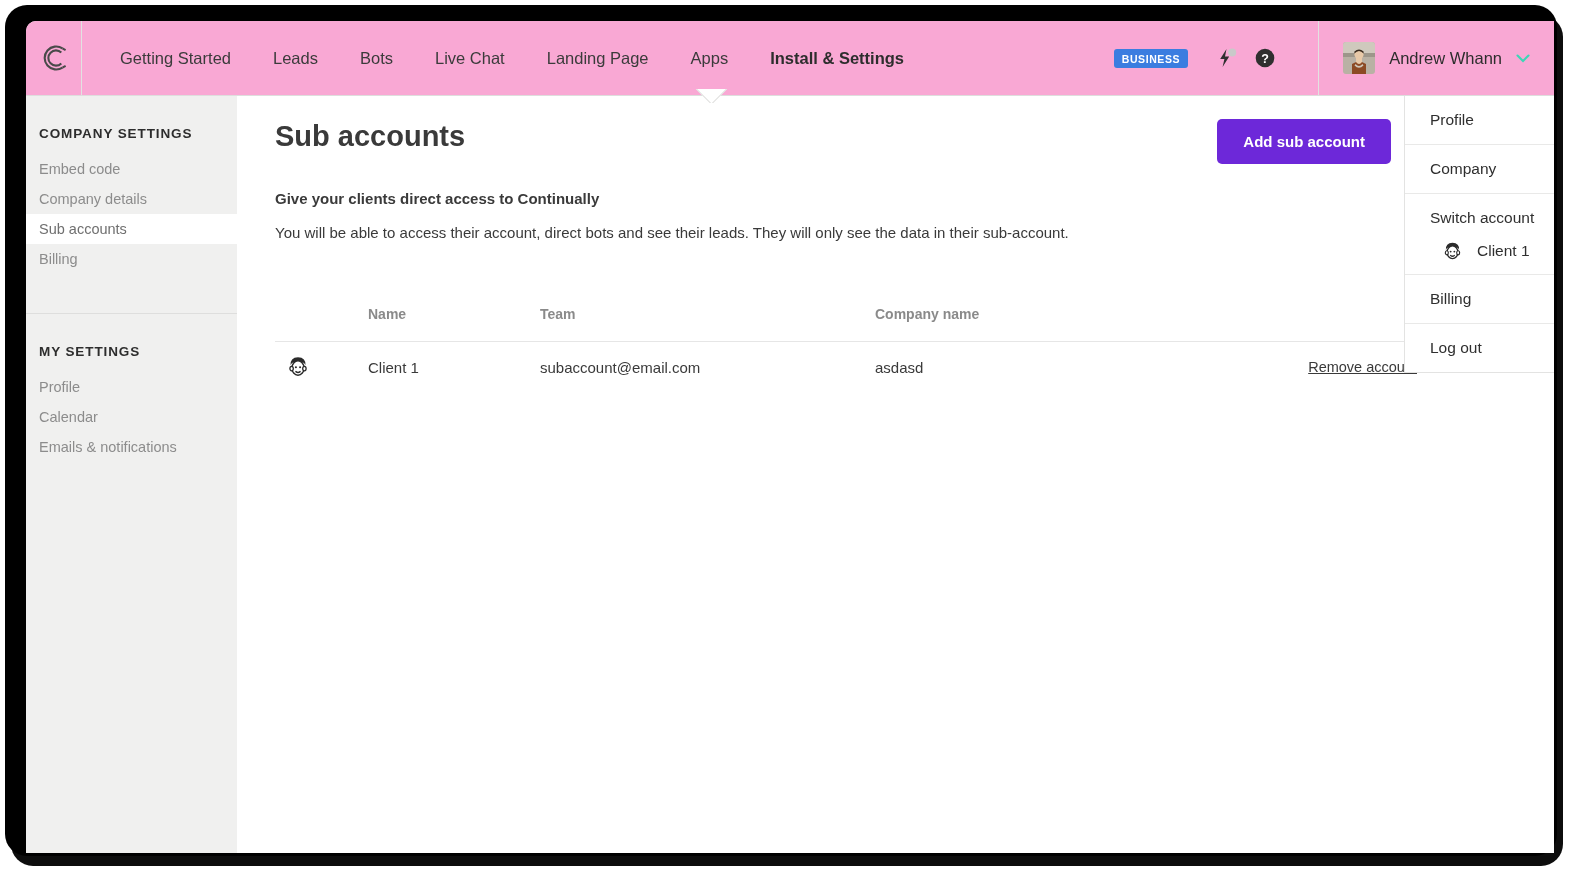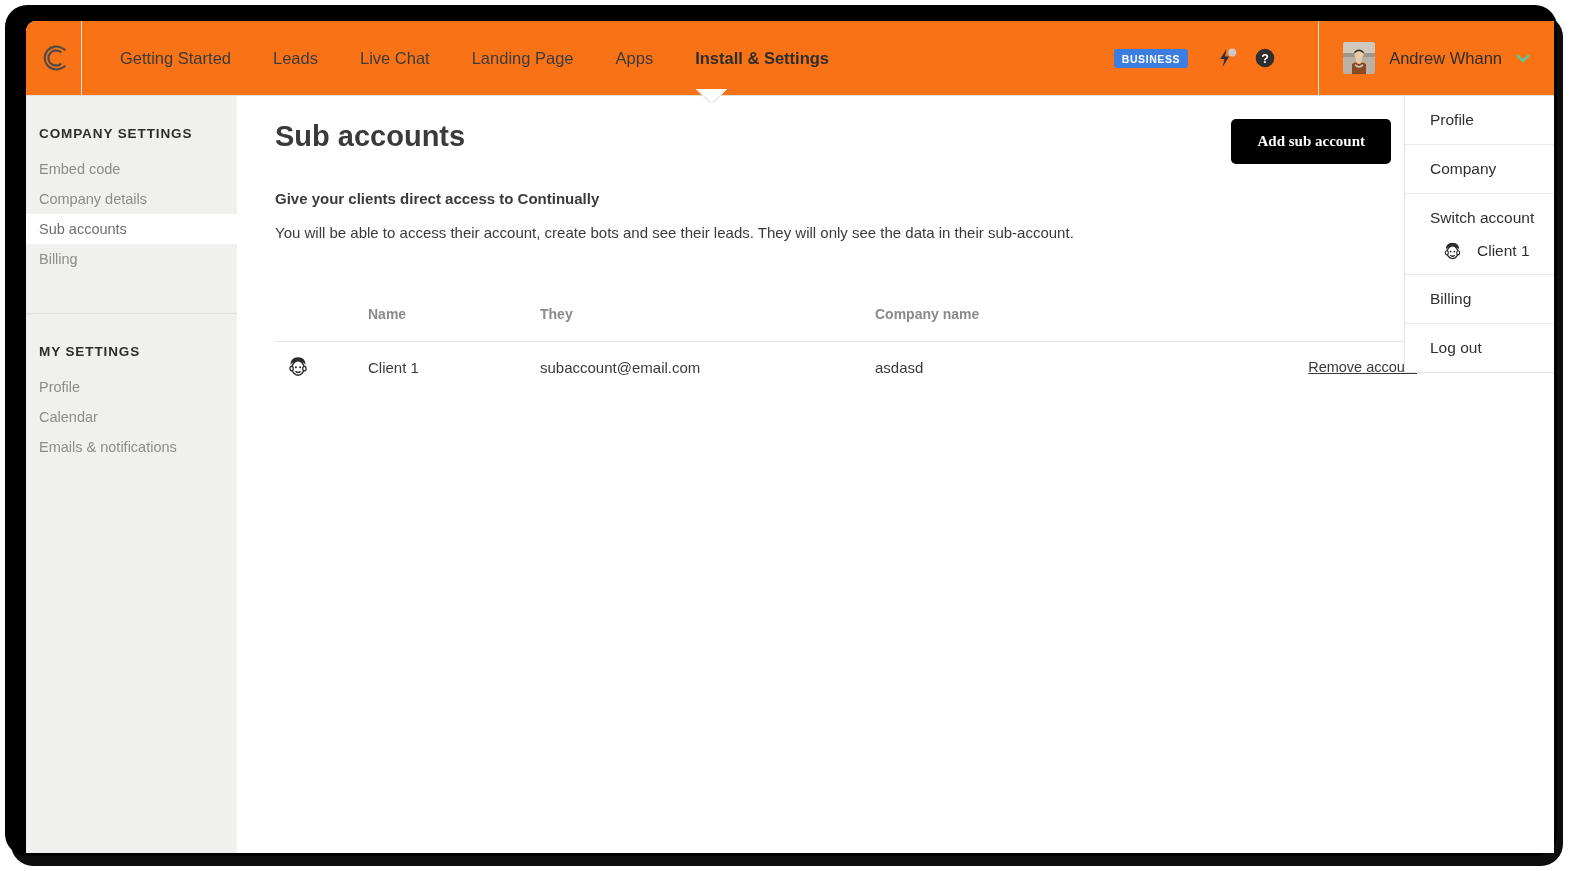--- a/index.html
+++ b/index.html
@@ -33,21 +33,21 @@
     border-top-left-radius: 10px;
     overflow: hidden;
   }
 
   
   #topbar {
     position: absolute;
     left: 0; top: 0;
     width: 1528px;
     height: 75px;
-    background: #f97316;
+    background: #f9a8d4;
     border-bottom: 1px solid #dededd;
   }
   #logo-cell {
     position: absolute;
     left: 0; top: 0;
     width: 56px; height: 74px;
     border-right: 1px solid #e2e2e1;
     display: flex; align-items: center; justify-content: center;
   }
   #logo-cell svg { display: block; }
@@ -189,29 +189,29 @@
   #page-title {
     position: absolute;
     left: 38px; top: 24px;
     font-size: 29px;
     font-weight: bold;
     color: #3a3a3a;
   }
   #btn-add {
     position: absolute;
     right: 163px; top: 23px;
-    background: #000000;
+    background: #6d28d9;
     color: #ffffff;
     font-size: 15px;
     font-weight: bold;
     border: none;
     border-radius: 5px;
     padding: 14px 26px;
     cursor: pointer;
-    font-family: Liberation Serif, serif;
+    font-family: Liberation Sans, sans-serif;
   }
   #lead-bold {
     position: absolute;
     left: 38px; top: 94px;
     font-size: 15px;
     font-weight: bold;
     color: #3a3a3a;
   }
   #lead-body {
     position: absolute;
@@ -326,20 +326,21 @@
           <path d="M25.5 7.4 A11.5 11.5 0 1 0 25.5 26.6" fill="none" stroke="#4a4a4a" stroke-width="2.1"></path>
           <path d="M24.3 11.6 A7.6 7.6 0 1 0 24.3 22.4" fill="none" stroke="#4a4a4a" stroke-width="2.1"></path>
           <path d="M25.5 7.4 L28.6 9.1" fill="none" stroke="#4a4a4a" stroke-width="2.1"></path>
           <path d="M25.5 26.6 L28.6 24.9" fill="none" stroke="#4a4a4a" stroke-width="2.1"></path>
         </svg>
       </div>
 
       <div id="mainnav">
         <div class="navitem">Getting Started</div>
         <div class="navitem">Leads</div>
+        <div class="navitem">Bots</div>
         <div class="navitem">Live Chat</div>
         <div class="navitem">Landing Page</div>
         <div class="navitem">Apps</div>
         <div class="navitem active">Install &amp; Settings</div>
       </div>
 
       <div id="topright">
         <span id="badge-business">BUSINESS</span>
 
         <span class="hicon">
@@ -399,27 +400,27 @@
       <div class="side-item">Emails &amp; notifications</div>
     </div>
 
     <div id="main">
 
       <h1 id="page-title">Sub accounts</h1>
 
       <button id="btn-add">Add sub account</button>
 
       <div id="lead-bold">Give your clients direct access to Continually</div>
-      <div id="lead-body">You will be able to access their account, create bots and see their leads. They will only see the data in their sub-account.</div>
+      <div id="lead-body">You will be able to access their account, direct bots and see their leads. They will only see the data in their sub-account.</div>
 
       <div id="table">
 
         <div id="thead">
           <div class="th col-name">Name</div>
-          <div class="th col-email">They</div>
+          <div class="th col-email">Team</div>
           <div class="th col-comp">Company name</div>
         </div>
 
         <div class="trow">
           <div id="row-avatar">
             <svg class="face" width="26" height="26" viewBox="0 0 26 26">
               <path d="M5.5 12.5 Q5 4.5 13 4.3 Q21 4.5 20.5 12.5 Q20.2 9 13 8.8 Q5.8 9 5.5 12.5 Z" fill="#2b2b2b"></path>
               <ellipse cx="13" cy="15" rx="6.1" ry="7.2" fill="#ffffff" stroke="#2b2b2b" stroke-width="1.5"></ellipse>
               <ellipse cx="6.6" cy="15.6" rx="1.7" ry="2.3" fill="#ffffff" stroke="#2b2b2b" stroke-width="1.3"></ellipse>
               <ellipse cx="19.4" cy="15.6" rx="1.7" ry="2.3" fill="#ffffff" stroke="#2b2b2b" stroke-width="1.3"></ellipse>

